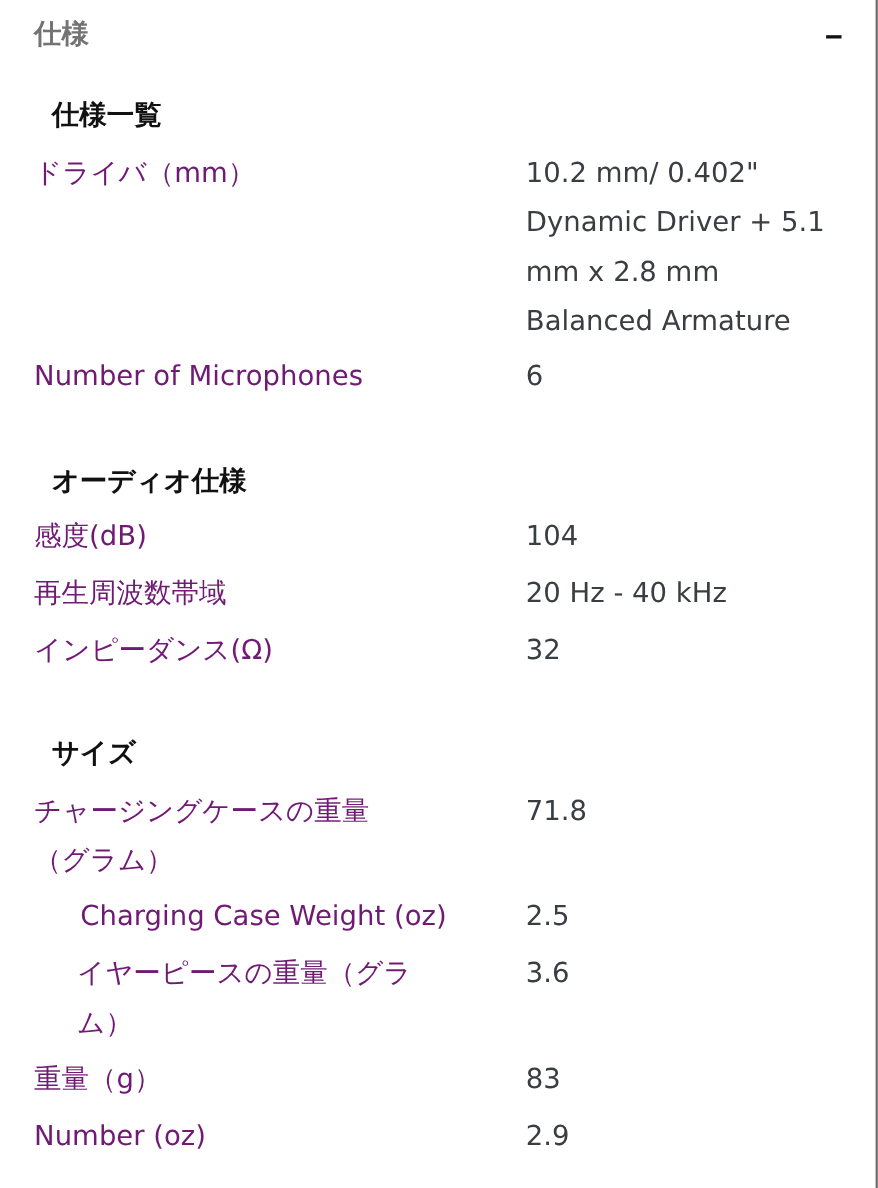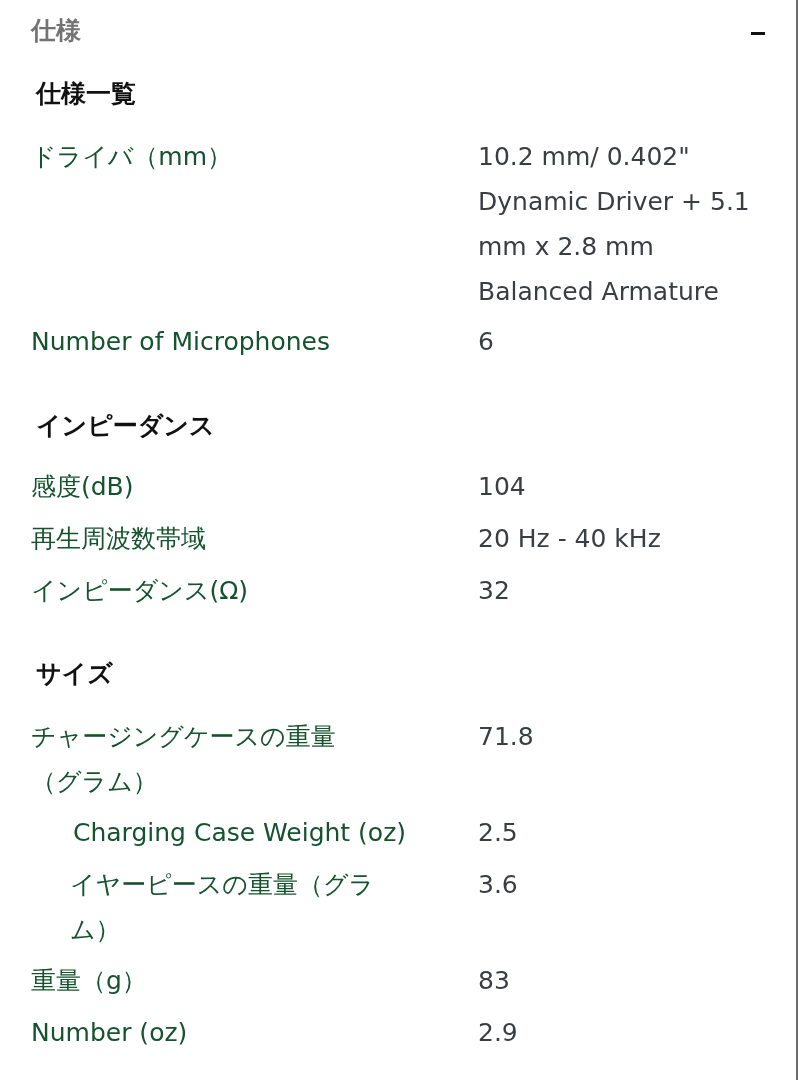--- a/index.html
+++ b/index.html
@@ -58,34 +58,34 @@
     .section {
       position: absolute;
       left: 31px;
       width: 720px;
     }
     .section-title {
       font-size: 25px;
       font-weight: bold;
       line-height: 34px;
       color: #111111;
-      margin: 5px;
+      margin: 16px;
     }
     .row {
       position: absolute;
       left: 0;
       width: 720px;
     }
     .row-label {
       position: absolute;
       left: 0;
       width: 360px;
       font-size: 25px;
       line-height: 45px;
-      color: #14532d;
+      color: #701a75;
     }
     .row-value {
       position: absolute;
       left: 447px;
       width: 290px;
       font-size: 25px;
       line-height: 45px;
       color: #3a3e42;
     }
   </style>
@@ -107,21 +107,21 @@
     <div class="row-label">ドライバ（mm）</div>
     <div class="row-value" style="width:280px;">10.2 mm/ 0.402" Dynamic Driver + 5.1 mm x 2.8 mm Balanced Armature</div>
   </div>
   <div class="row" style="top:247px;">
     <div class="row-label">Number of Microphones</div>
     <div class="row-value">6</div>
   </div>
 </div>
 
 <div class="section" style="top:404px;">
-  <h2 class="section-title">インピーダンス</h2>
+  <h2 class="section-title">オーディオ仕様</h2>
   <div class="row" style="top:60px;">
     <div class="row-label">感度(dB)</div>
     <div class="row-value">104</div>
   </div>
   <div class="row" style="top:112px;">
     <div class="row-label">再生周波数帯域</div>
     <div class="row-value">20 Hz - 40 kHz</div>
   </div>
   <div class="row" style="top:164px;">
     <div class="row-label">インピーダンス(Ω)</div>

